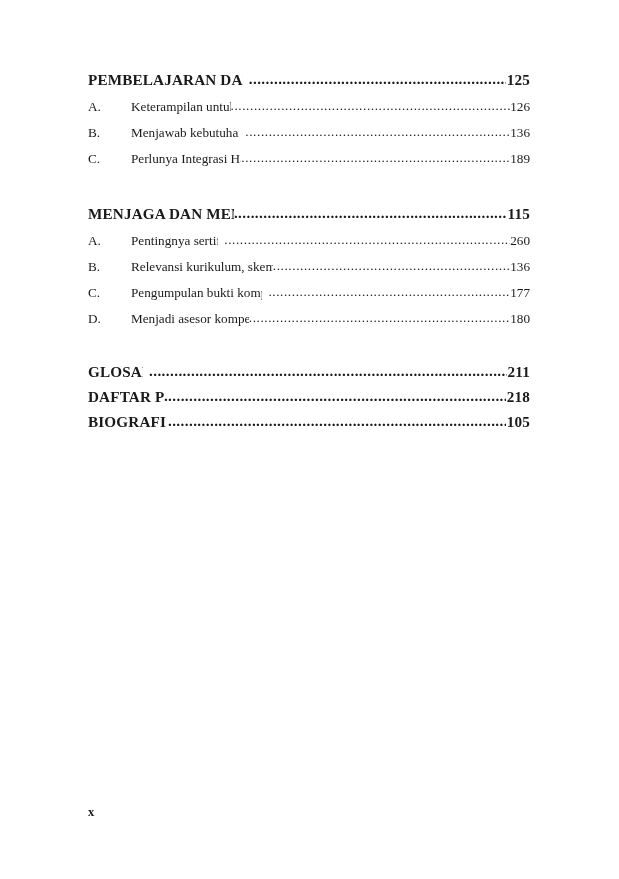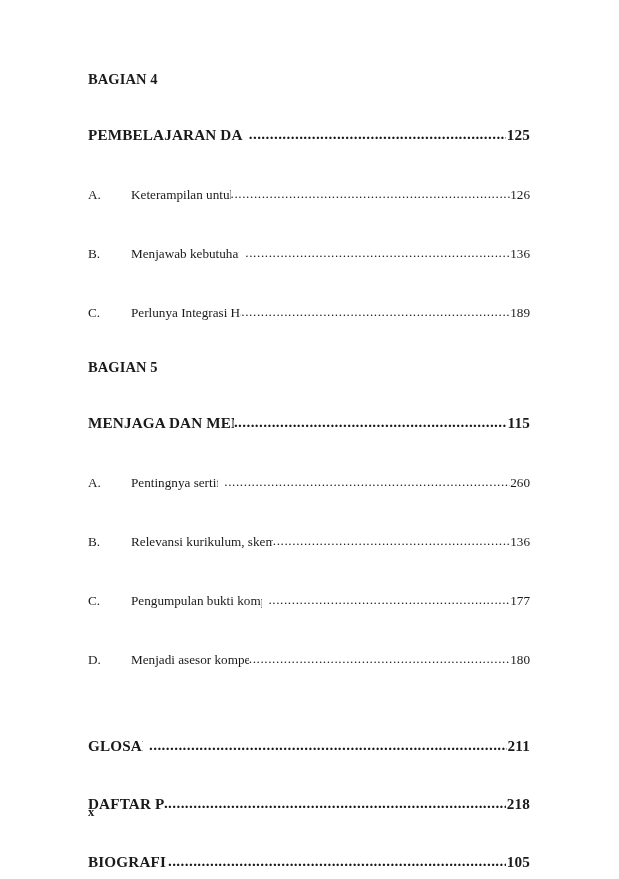--- a/index.html
+++ b/index.html
@@ -75,21 +75,20 @@
   }
   .toc-row .leader::before {
     content: "......................................................................................................................................................";
   }
 
   .toc-row .pageno {
     flex: 0 0 auto;
     text-align: right;
     font-size: 13.5px;
     padding-left: 0.5px;
-    margin-top: 33px;
   }
 
   
   .row-major {
     line-height: 24px;
     margin-bottom: 2px;
   }
   .row-major .title,
   .row-major .leader,
   .row-major .pageno {
@@ -146,21 +145,20 @@
     letter-spacing: 0.3px;
   }
 </style>
 </head>
 <body>
 
 <div class="page">
   <div class="content">
 
     <div class="section">
-      <div class="bagian-label">BAGIAN 4</div>
 
       <div class="toc-row row-major">
         <span class="title">PEMBELAJARAN DAN KOMPETENSI MASA DEPAN</span>
         <span class="leader gap-before-leader"></span>
         <span class="pageno">125</span>
       </div>
 
       <div class="toc-row row-sub">
         <span class="num">A.</span>
         <span class="title">Keterampilan untuk layak dipekerjakan</span>
@@ -179,21 +177,20 @@
         <span class="num">C.</span>
         <span class="title">Perlunya Integrasi Hard Skills dan Soft Skills</span>
         <span class="leader"></span>
         <span class="pageno">189</span>
       </div>
     </div>
 
     <div class="section-gap"></div>
 
     <div class="section">
-      <div class="bagian-label">BAGIAN 5</div>
 
       <div class="toc-row row-major">
         <span class="title">MENJAGA DAN MEMASTIKAN KOMPETENSI</span>
         <span class="leader"></span>
         <span class="pageno">115</span>
       </div>
 
       <div class="toc-row row-sub">
         <span class="num">A.</span>
         <span class="title">Pentingnya sertifikasi kompetensi</span>

